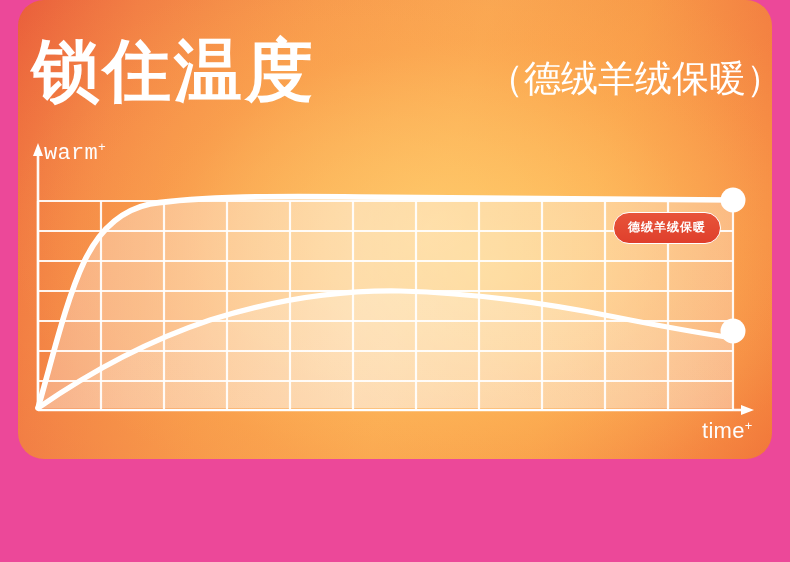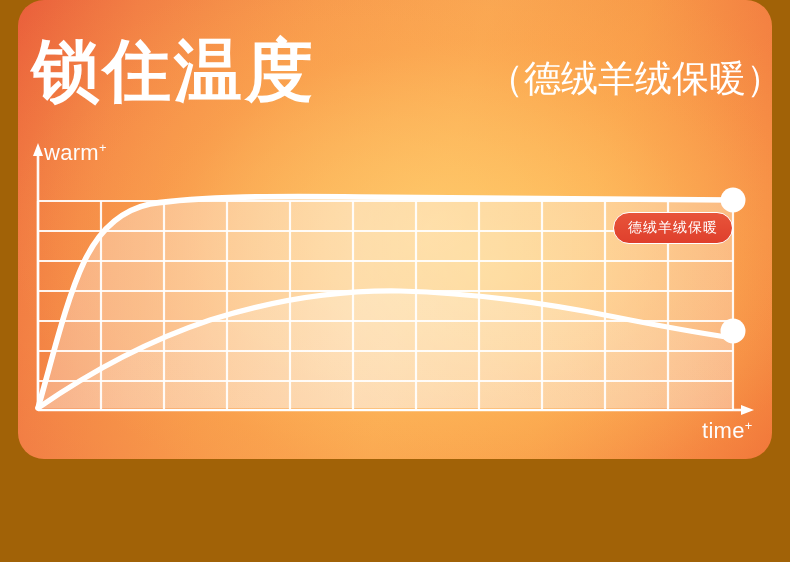--- a/index.html
+++ b/index.html
@@ -10,21 +10,21 @@
   body {
     width: 790px;
     height: 562px;
     font-family: "Liberation Sans", sans-serif;
     overflow: hidden;
   }
   #root {
     position: relative;
     width: 790px;
     height: 562px;
-    background: #a16207;
+    background: #ec4899;
   }
   
   .card {
     position: absolute;
     left: 18px;
     top: 0px;
     width: 754px;
     height: 459px;
     border-radius: 26px;
     overflow: hidden;
@@ -82,33 +82,33 @@
     color: #fdfdfd;
     font-size: 22px;
     z-index: 7;
     white-space: nowrap;
     letter-spacing: 0.3px;
   }
   .axis-label .sup {
     font-size: 13px;
     vertical-align: super;
   }
-  #warm-label { left: 44px; top: 140px; }
+  #warm-label { left: 44px; top: 140px; font-family: Liberation Mono, monospace; }
   #time-label { left: 702px; top: 418px; text-align: right; }
 
   
   .pill {
     position: absolute;
     z-index: 8;
     border-radius: 999px;
     background: linear-gradient(180deg, #e8543a 0%, #df3f2c 100%);
     border: 1.6px solid #ffffff;
     color: #ffffff;
-    font-size: 14px;
-    font-weight: 400;
+    font-size: 12px;
+    font-weight: 700;
     letter-spacing: 1px;
     padding: 4px 14px 5px 14px;
     height: 21px;
     line-height: 21px;
     box-sizing: content-box;
     text-align: right;
     white-space: nowrap;
   }
   #pill-premium { left: 613px; top: 212px; }
   #pill-ordinary { left: 613px; top: 341px; }

